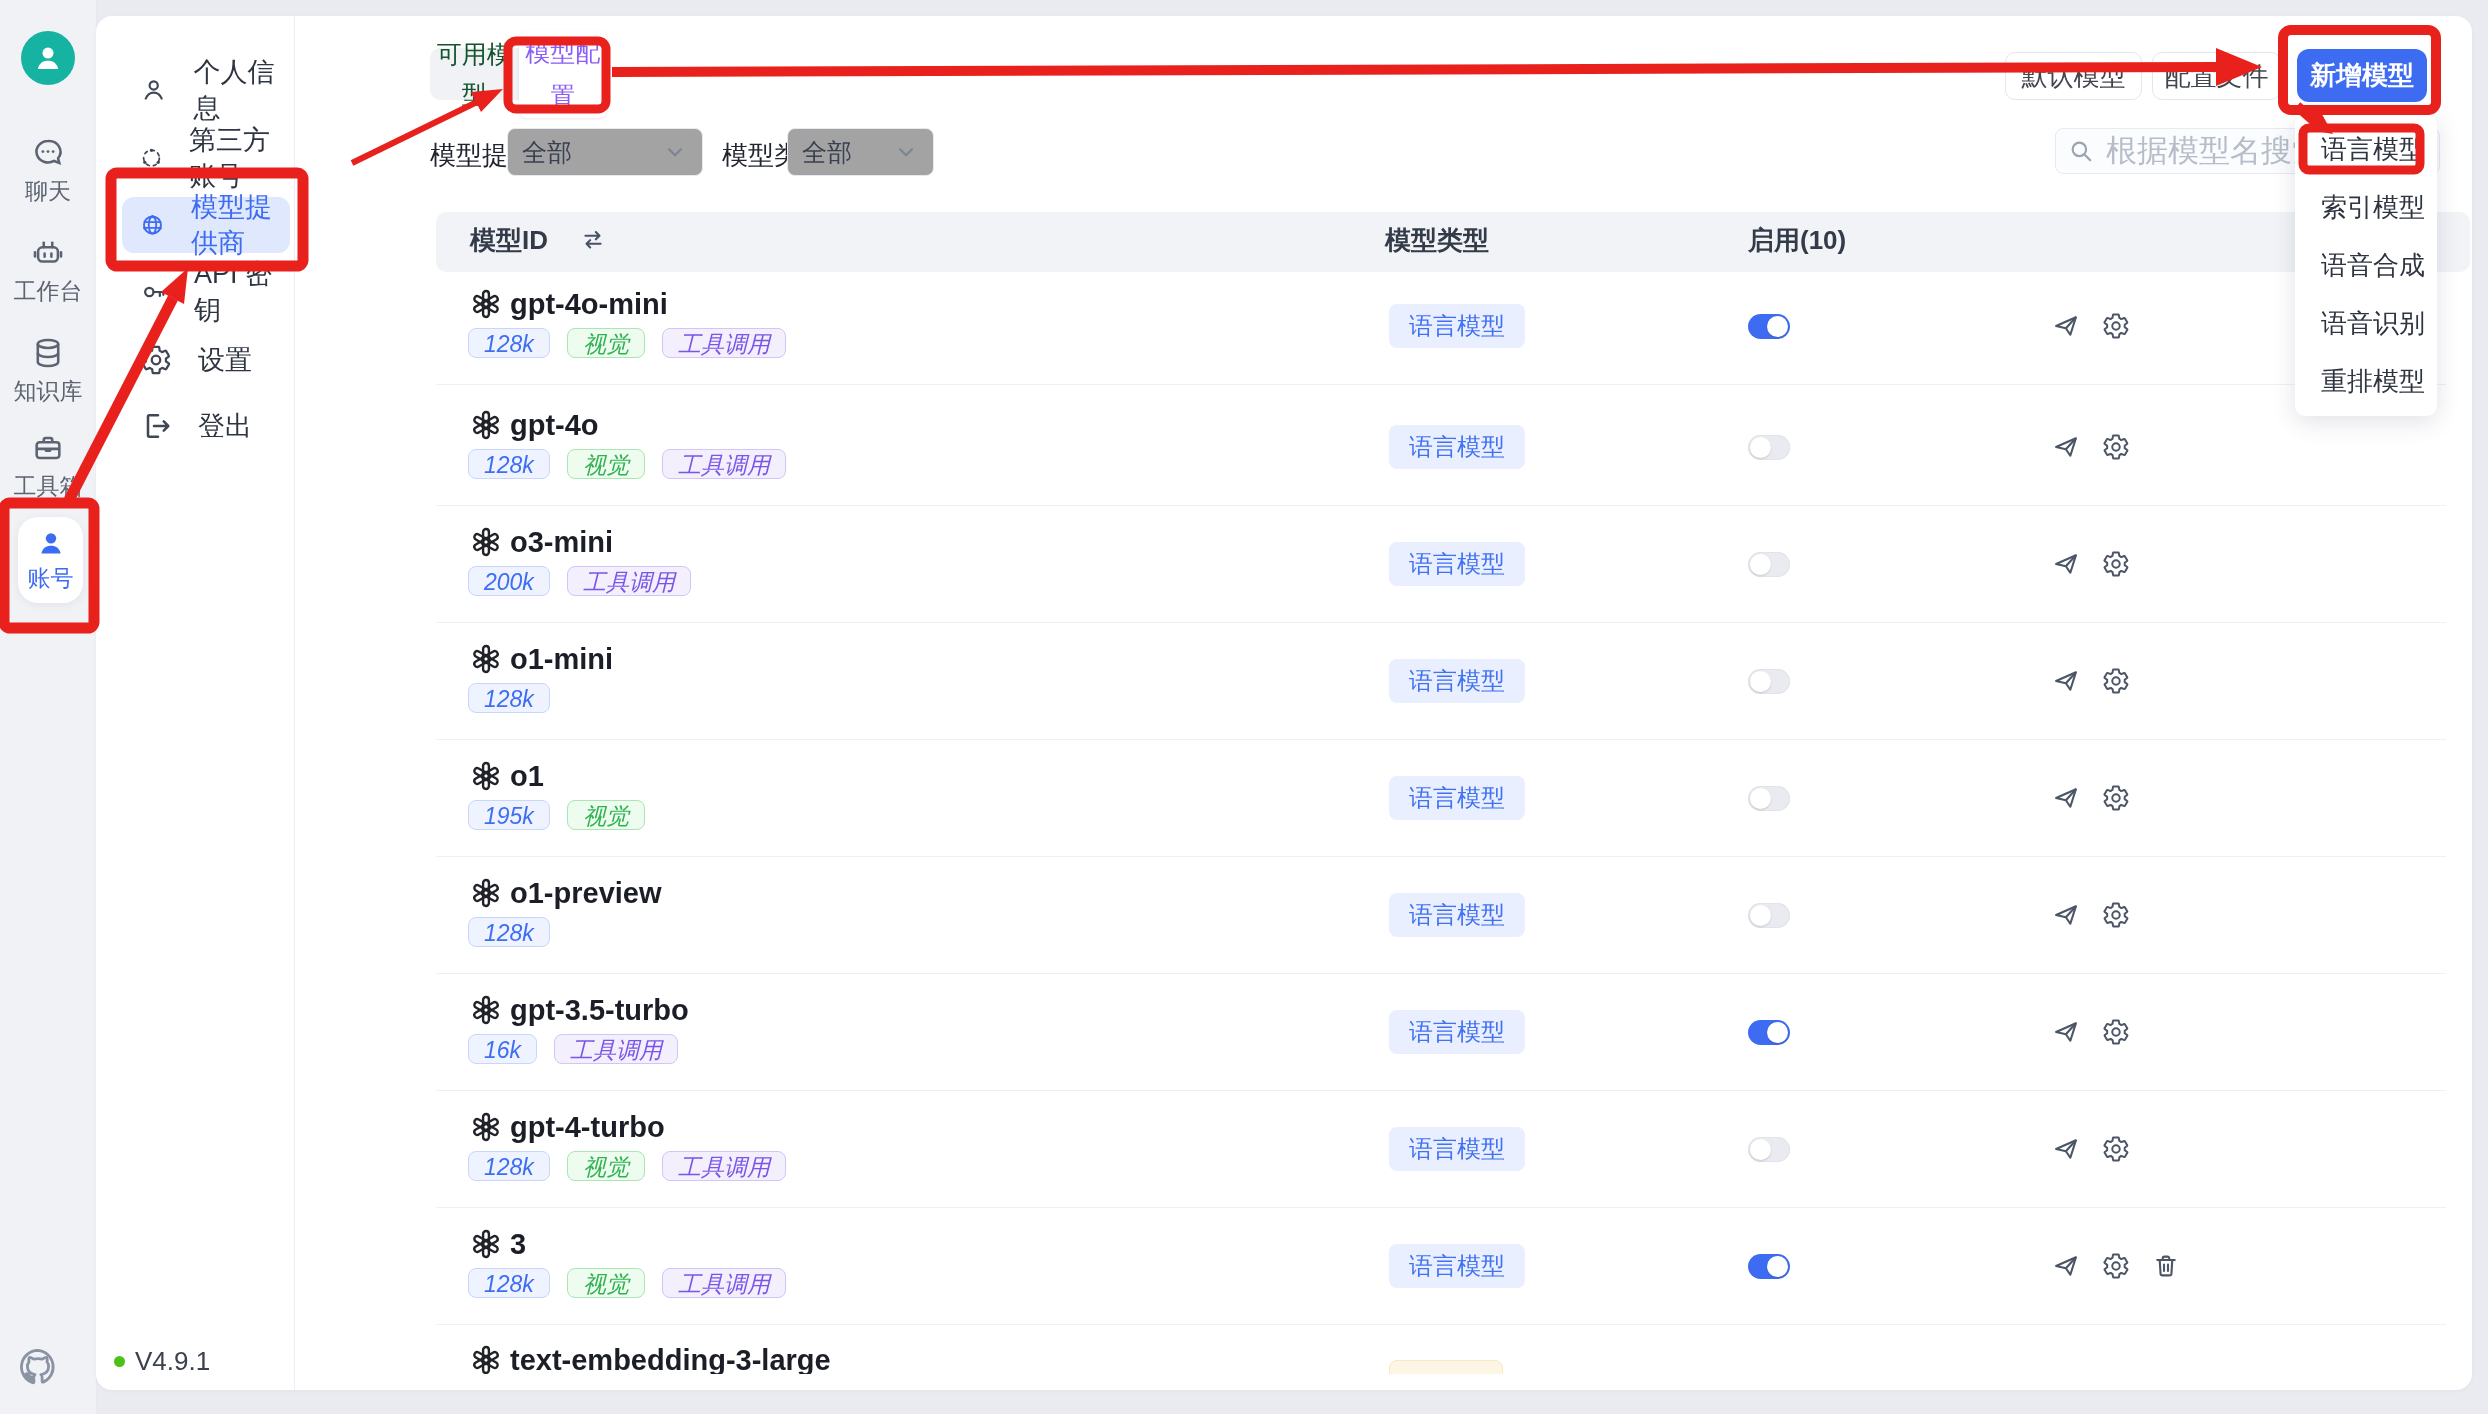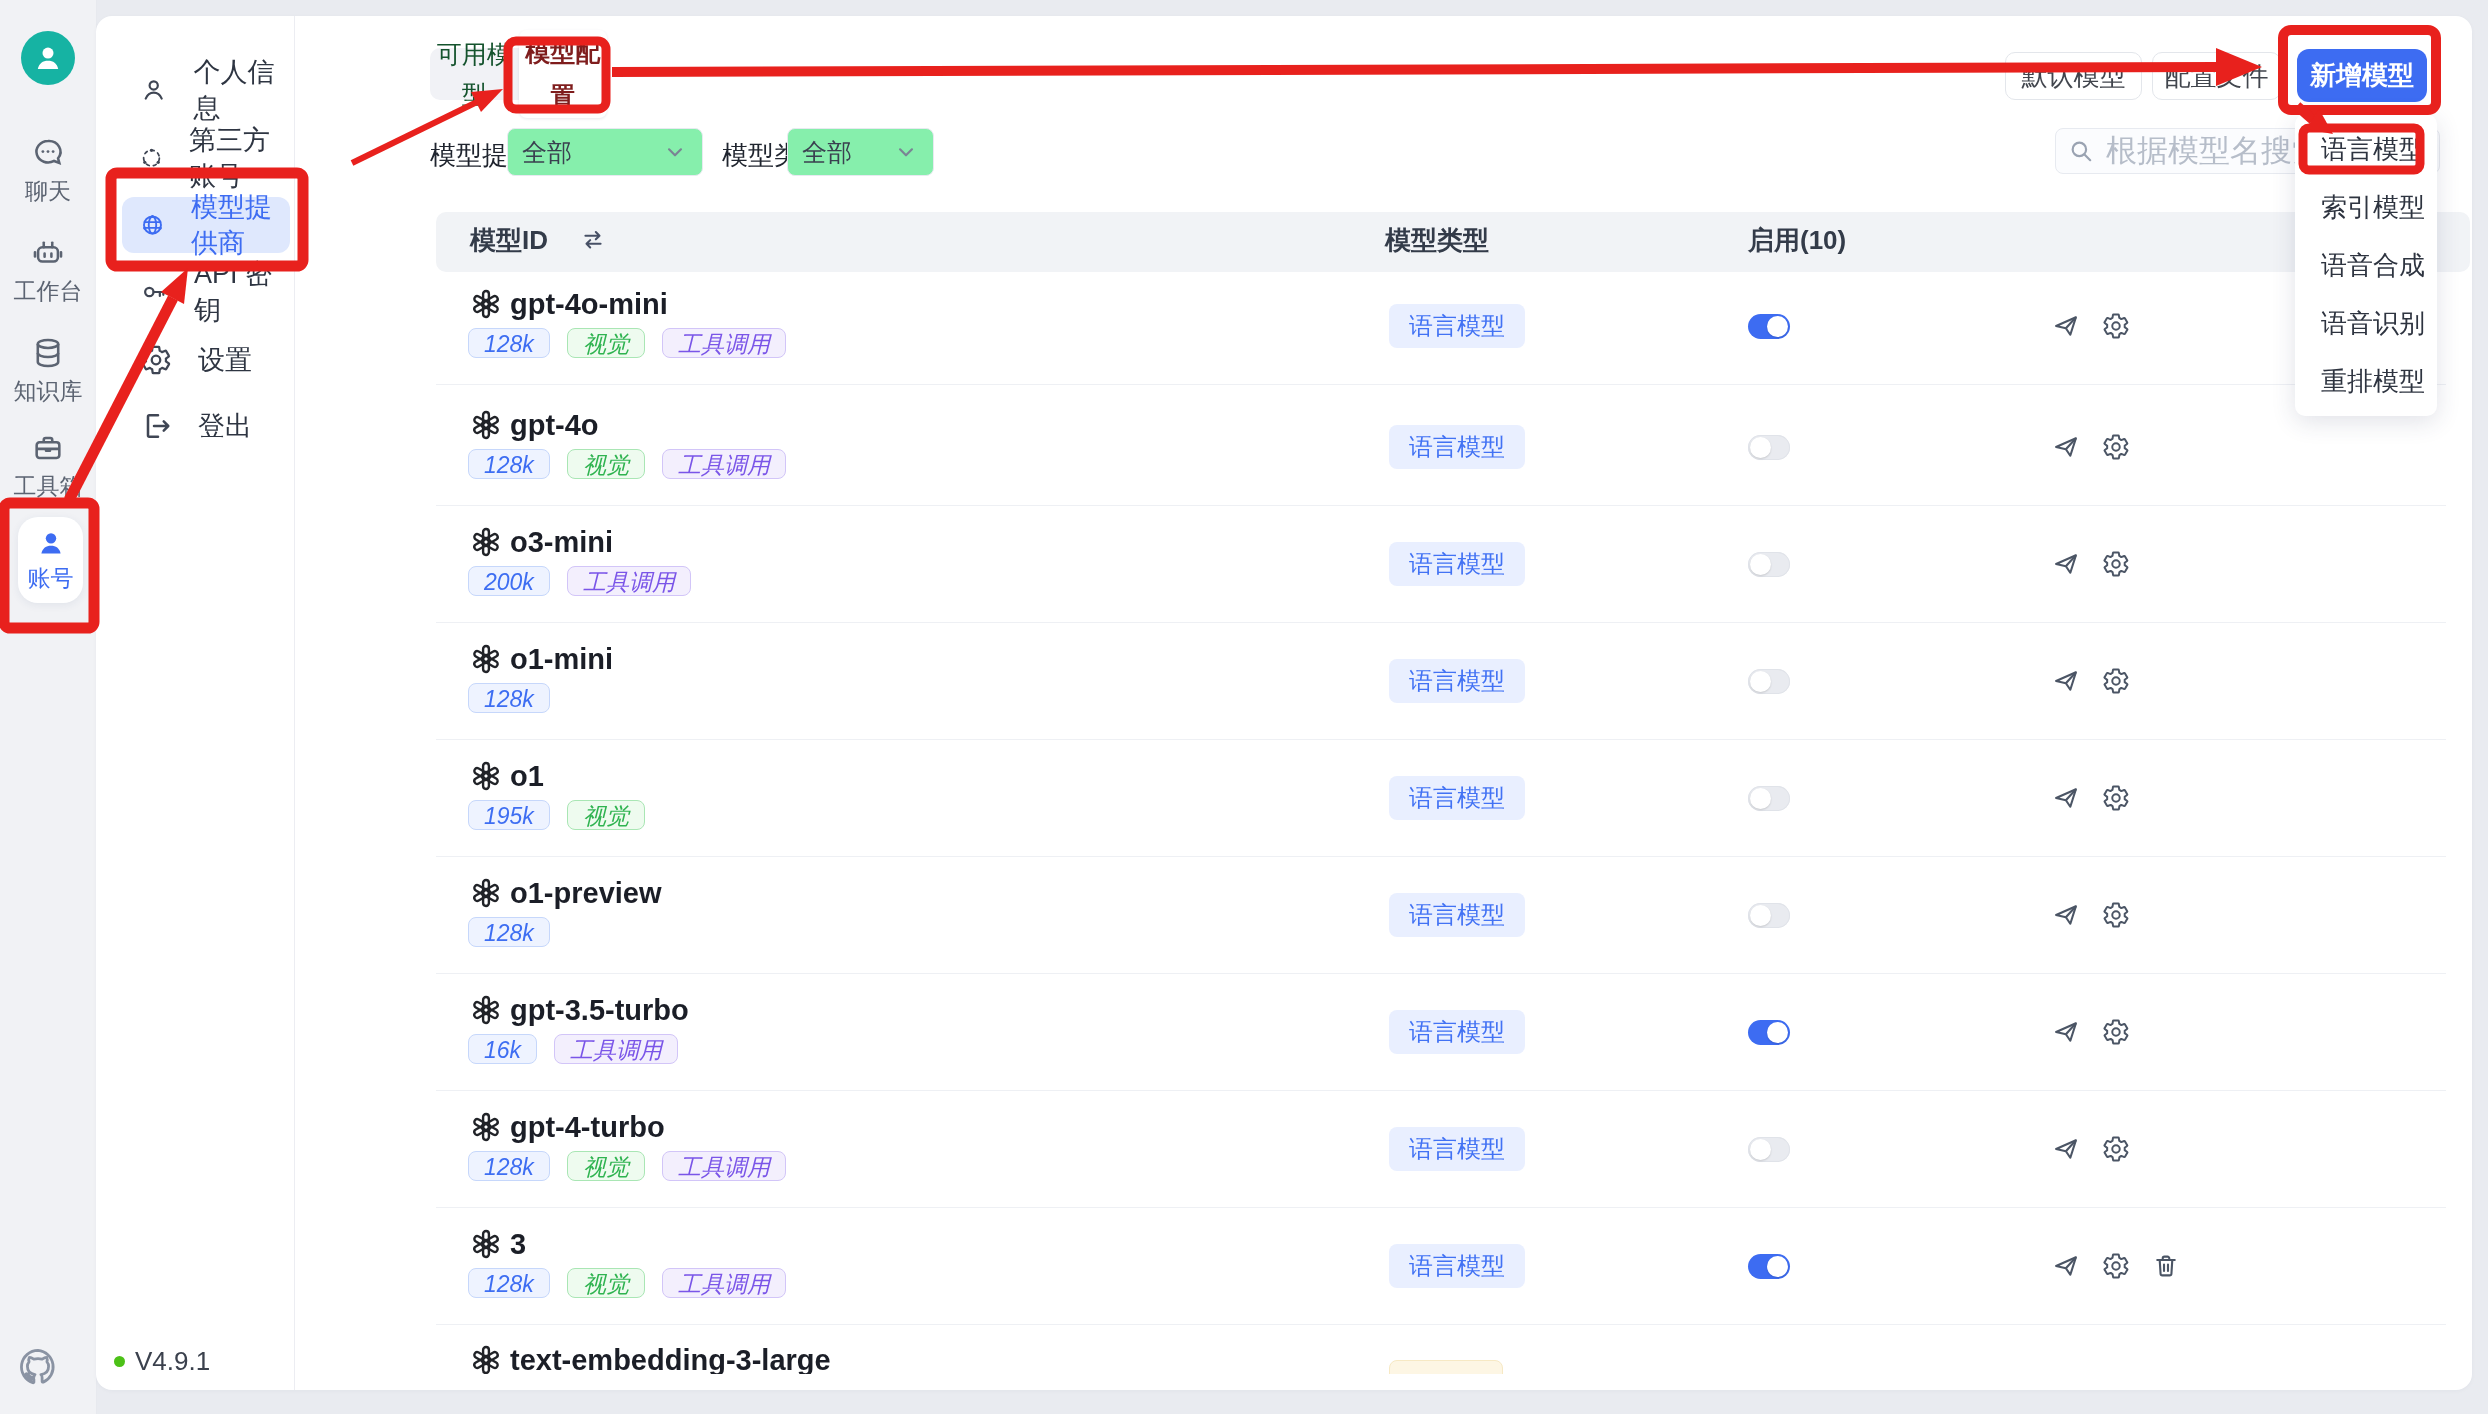--- a/index.html
+++ b/index.html
@@ -19,24 +19,24 @@
   
   .menu-item{position:absolute;left:110px;width:176px;height:56px;display:flex;align-items:center;gap:26px;color:#2e3542;font-size:27px;cursor:pointer;}
   .menu-item .mi{color:#3f4654;margin-left:30px;}
   .menu-item.active{background:#dfe8fd;border-radius:12px;left:122px;width:168px;color:#3d6cf2;}
   .menu-item.active .mi{color:#3d6cf2;margin-left:18px;}
   .version{position:absolute;left:114px;top:1346px;display:flex;align-items:center;gap:10px;font-size:26px;color:#3b414d;}
   .vdot{width:11px;height:11px;border-radius:50%;background:#4cc117;}
   
   .tabgroup{position:absolute;left:430px;top:48px;width:177px;height:52px;background:#f1f2f6;border-radius:10px;display:flex;align-items:center;padding:0;}
   .tab{flex:1;text-align:center;font-size:25px;color:#14532d;line-height:40px;cursor:pointer;}
-  .tab.active{background:#fff;color:#7f1d1d;border-radius:8px;margin:0;line-height:44px;box-shadow:0 1px 3px rgba(30,40,80,.10);font-weight:bold;}
+  .tab.active{background:#fff;color:#8b5cf6;border-radius:8px;margin:0;line-height:44px;box-shadow:0 1px 3px rgba(30,40,80,.10);}
   
   .flabel{position:absolute;font-size:26px;color:#20252f;top:138px;}
-  .select{position:absolute;top:128px;height:48px;background:#86efac;border:1px solid #e7eaf0;border-radius:8px;display:flex;align-items:center;justify-content:space-between;box-sizing:border-box;padding:4px 14px;font-size:25px;color:#3a4150;cursor:pointer;}
+  .select{position:absolute;top:128px;height:48px;background:#a3a3a3;border:1px solid #e7eaf0;border-radius:8px;display:flex;align-items:center;justify-content:space-between;box-sizing:border-box;padding:4px 14px;font-size:25px;color:#3a4150;cursor:pointer;}
   .select .chev{color:#7a8494;}
   
   .btn{position:absolute;top:52px;height:48px;background:#fff;border:1px solid #e3e6eb;border-radius:10px;font-size:26px;color:#41454d;display:flex;align-items:center;justify-content:center;cursor:pointer;box-sizing:border-box;}
   .btn.primary{background:#3d6cf2;color:#fff;border:none;top:49px;height:53px;border-radius:12px;font-weight:bold;}
   
   .search{position:absolute;left:2055px;top:128px;width:385px;height:46px;background:#fbfcfe;border:1px solid #e7eaf0;border-radius:8px;display:flex;align-items:center;box-sizing:border-box;padding:0 12px;gap:10px;z-index:2;}
   .search input{border:none;outline:none;background:transparent;font-size:31px;color:#3a4150;width:100%;font-family:inherit;}
   .search input::placeholder{color:#b6bdc9;}
   .search .sic{color:#9aa3b2;flex:none;}
   

